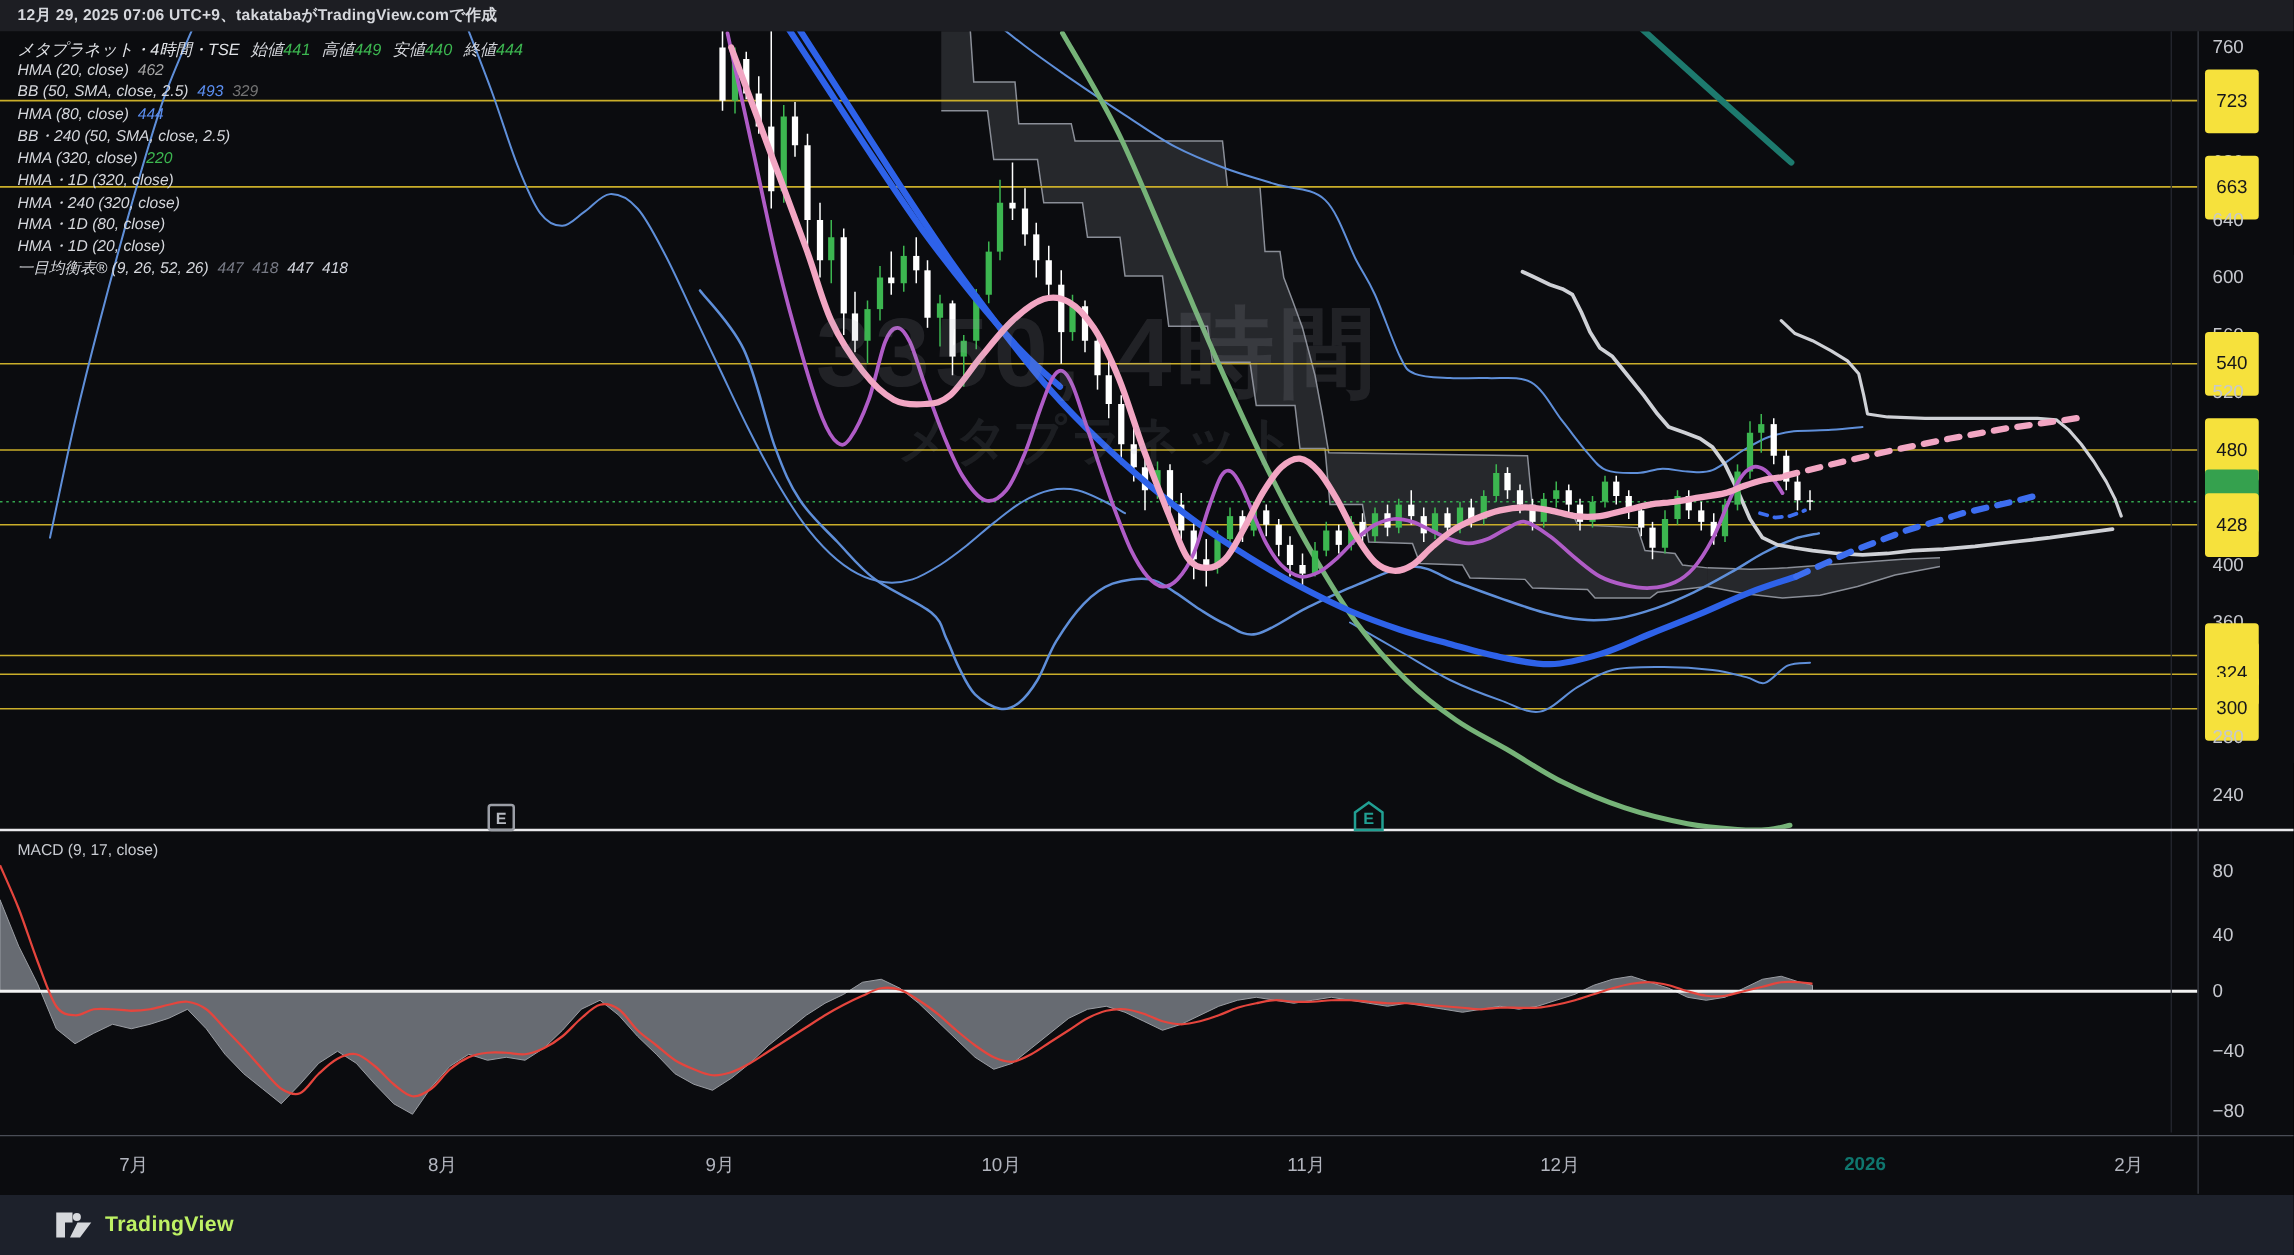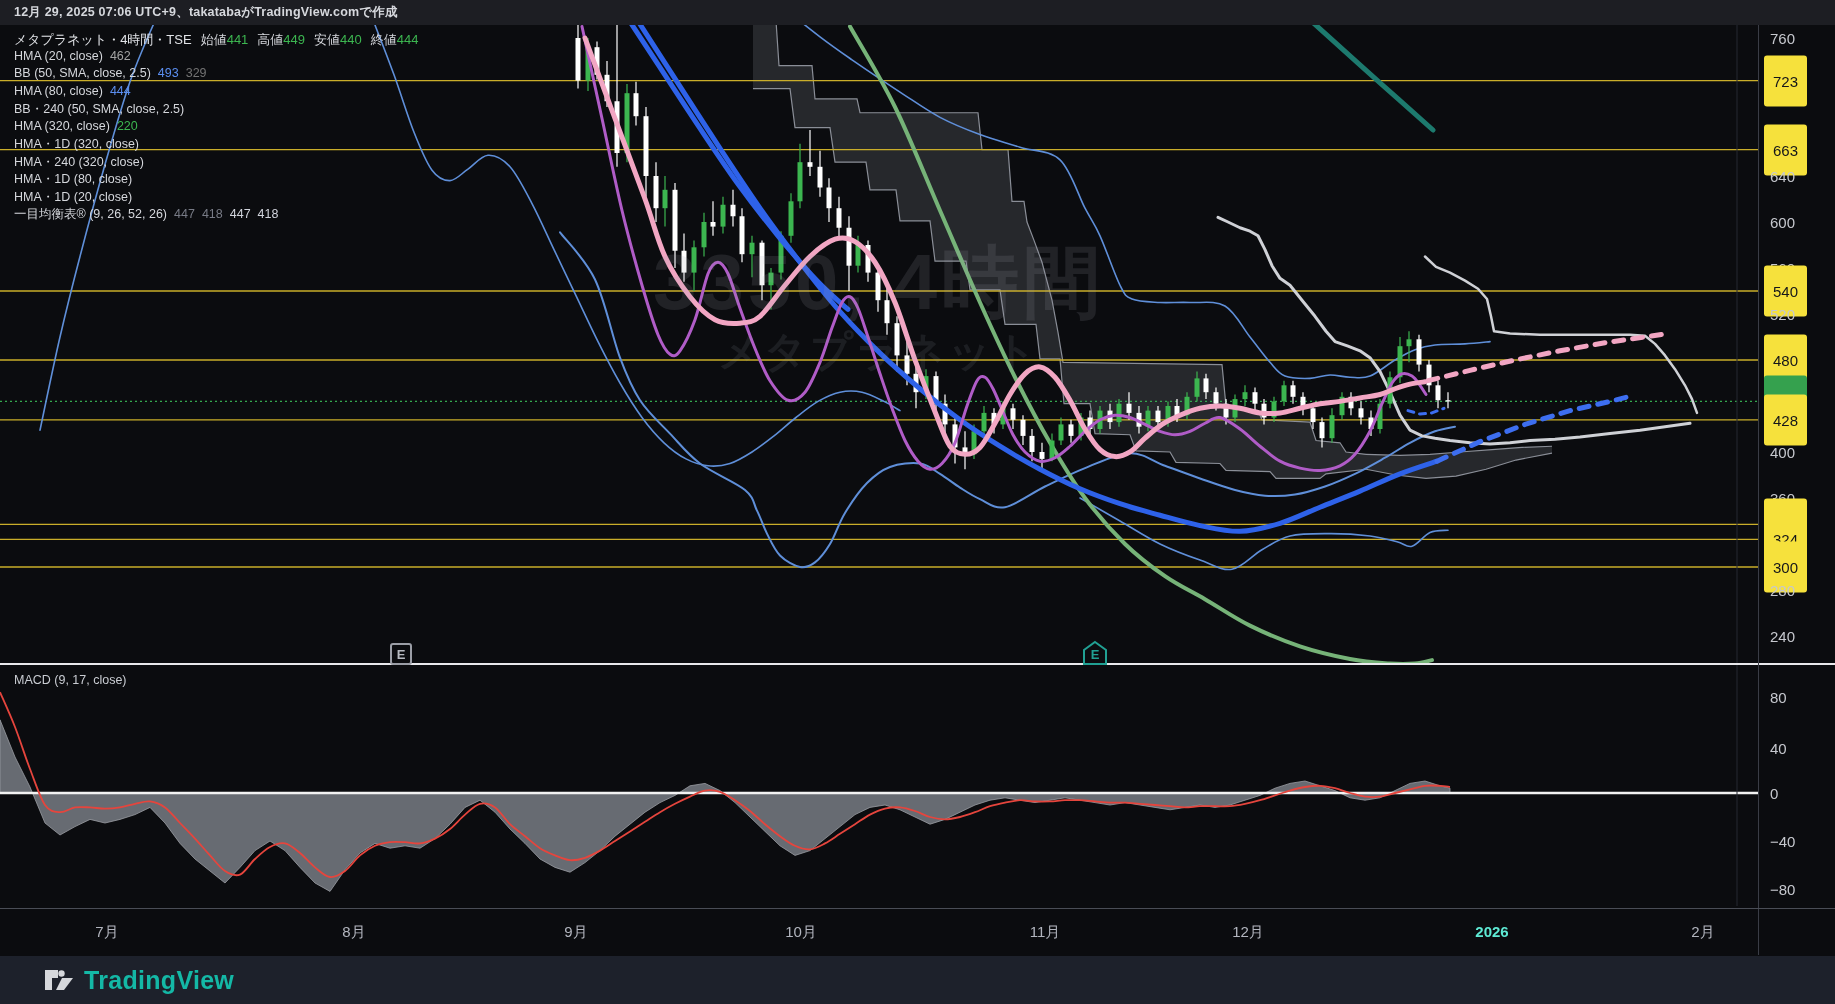--- a/index.html
+++ b/index.html
@@ -5,38 +5,38 @@
   html,body{margin:0;padding:0;background:#000;}
   body{width:1835px;height:1004px;overflow:hidden;font-family:"Liberation Sans","DejaVu Sans",sans-serif;}
   .stage{position:relative;width:1835px;height:1004px;background:#0b0c0f;}
   .topbar{position:absolute;left:0;top:0;width:1835px;height:25px;background:#1d1e23;color:#d6d8dd;
           font-size:12.5px;font-weight:bold;line-height:25px;padding-left:14px;box-sizing:border-box;letter-spacing:.2px;}
   #plot{position:absolute;left:0;top:0;}
   .watermark{position:absolute;left:0;top:242px;width:1758px;text-align:center;pointer-events:none;}
   .wm1{font-size:78px;font-weight:600;color:rgba(160,164,172,0.15);letter-spacing:4px;line-height:1.05;}
   .wm2{font-size:42px;font-weight:600;color:rgba(160,164,172,0.12);letter-spacing:3px;}
   .legend{position:absolute;left:14px;top:31px;}
-  .lrow{height:17.5px;font-size:12.5px;color:#d5d7dc;white-space:nowrap;cursor:default;}
+  .lrow{height:17.5px;font-size:12.5px;color:#d5d7dc;white-space:nowrap;cursor:default;font-style:italic;}
   .lrow.main{font-size:13px;color:#e2e4e8;}
   .lrow .val{margin-left:7px;}
   .lrow .pair{margin-left:9px;color:#d5d7dc;}
   .macd-legend{position:absolute;left:14px;top:673px;font-size:12.5px;color:#c9ccd2;}
   .price-axis{position:absolute;left:1758px;top:25px;width:77px;height:930px;border-left:1px solid #3a3d46;}
   .plabel{position:absolute;left:11px;font-size:15px;color:#c6c8ce;transform:translateY(-50%);}
   .pbadge{position:absolute;left:5px;transform:translateY(-50%);font-size:15px;border-radius:3px;
           padding:17px 9px;}
   .pbadge.yellow{background:#f6e13c;color:#15161a;}
   .pbadge.green{background:#35a14e;color:#fff;}
   .time-axis{position:absolute;left:0;top:908px;width:1835px;height:48px;border-top:1px solid #4a4d56;}
   .month{position:absolute;top:14px;transform:translateX(-50%);font-size:15px;color:#b2b5be;margin-left:32px;}
-  .month.major{color:#5eead4;font-weight:bold;}
+  .month.major{color:#0f766e;font-weight:bold;}
   .sep-main{position:absolute;left:0;top:663px;width:1835px;height:2px;background:#e9e9ec;}
   .footer{position:absolute;left:0;top:956px;width:1835px;height:48px;background:#1d212b;display:flex;align-items:center;}
   .brand{margin-left:44px;display:flex;align-items:center;cursor:pointer;}
-  .brand-text{color:#14b8a6;font-size:25px;font-weight:bold;margin-left:10px;letter-spacing:.3px;}
+  .brand-text{color:#bef264;font-size:17px;font-weight:bold;margin-left:10px;letter-spacing:.3px;}
   .eicon{position:absolute;width:24px;height:24px;}
   .eicon svg{display:block;}
 </style>
 </head>
 <body>
 
 <div class="stage">
 
   <svg id="plot" width="1835" height="1004">
       <defs>

